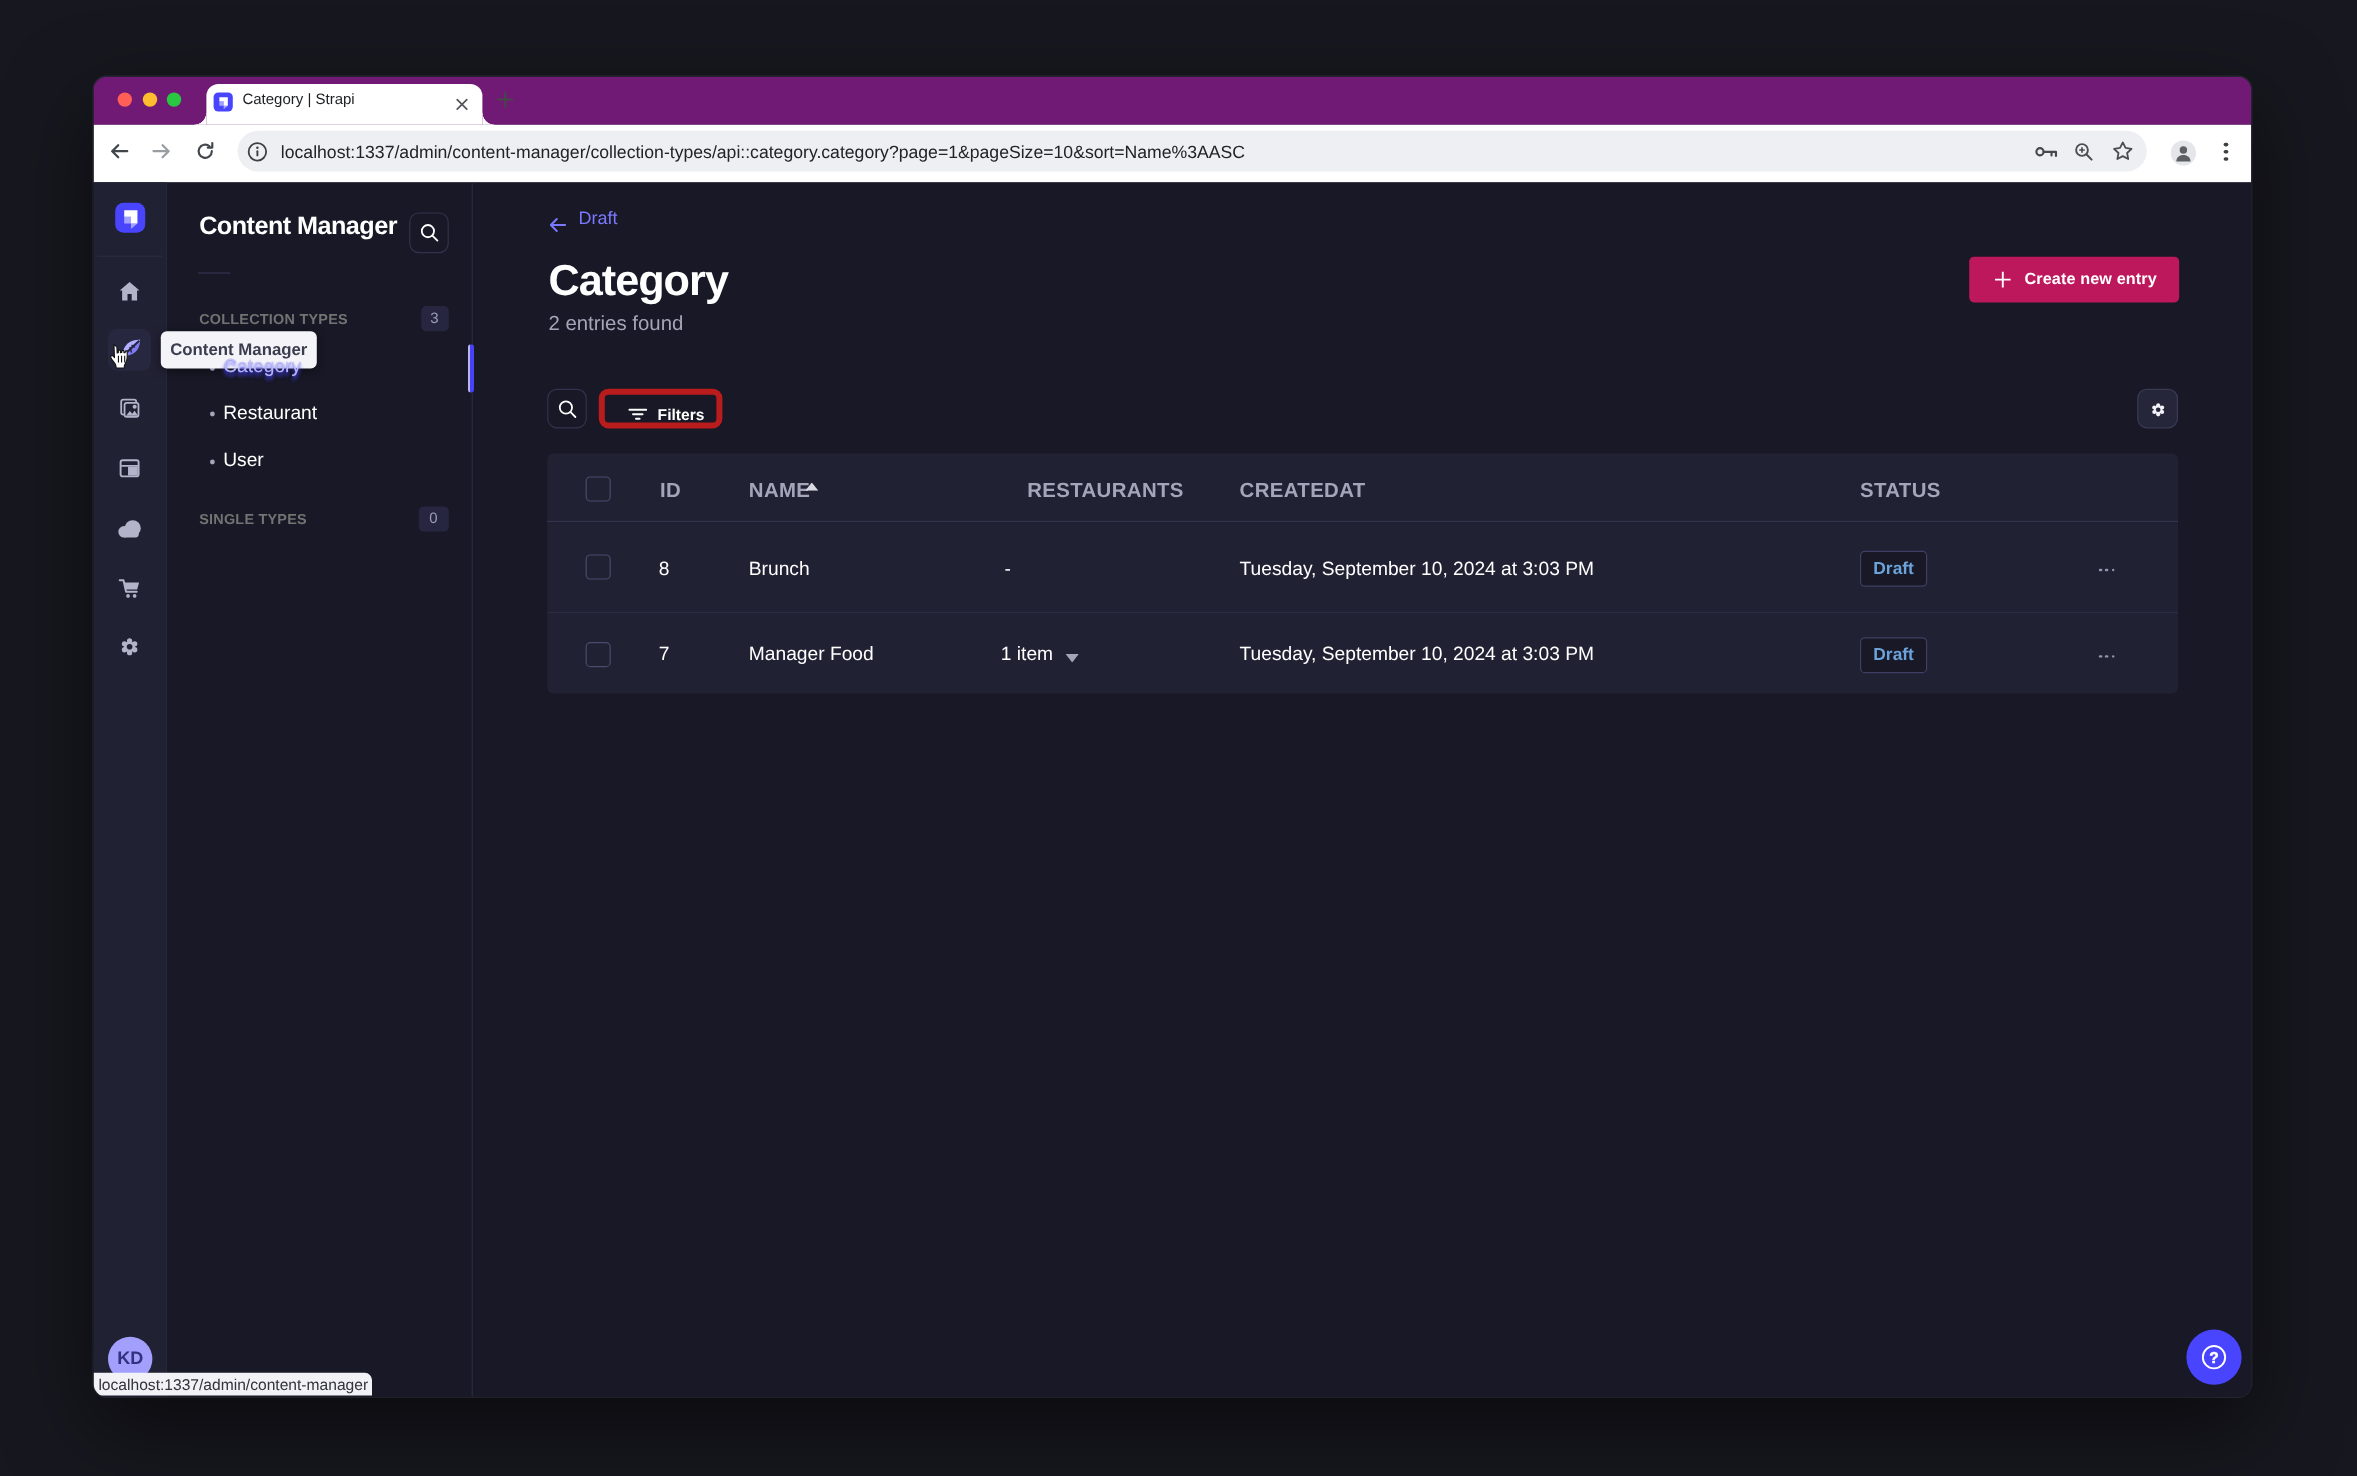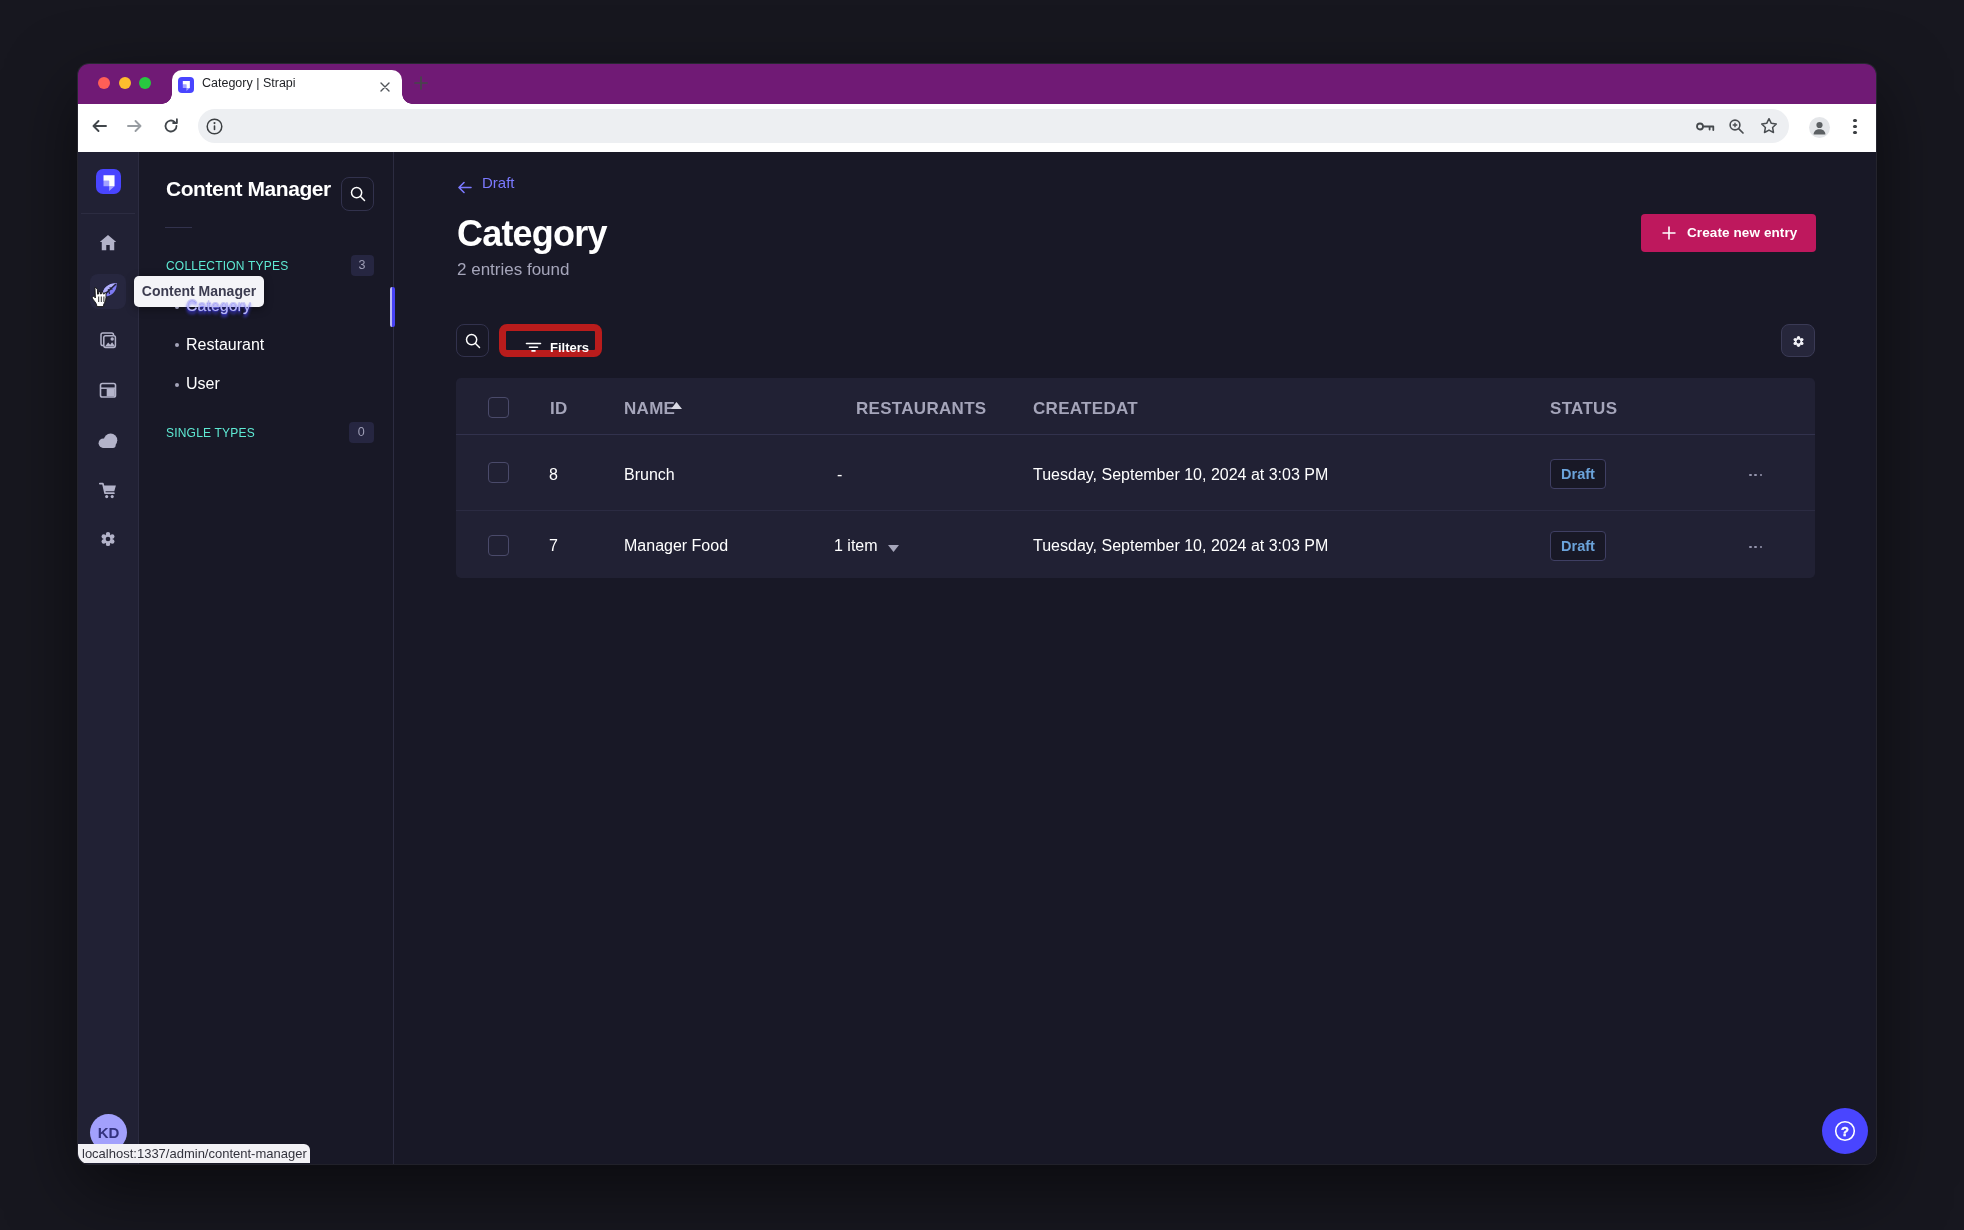--- a/index.html
+++ b/index.html
@@ -17,33 +17,33 @@
 .toolbar{position:absolute;left:0;top:40px;width:1798px;height:48px;background:#fff}
 .pill{position:absolute;left:120px;top:45px;width:1591px;height:34px;border-radius:17px;background:#edeff2}
 .url{position:absolute;left:156px;top:40px;height:48px;line-height:48px;font-size:14.7px;color:#202327}
 .app{position:absolute;left:0;top:88px;width:1798px;height:1012px;background:#181826}
 .rail{position:absolute;left:0;top:88px;width:60px;height:1012px;background:#212134}
 .vline{position:absolute;width:1px;background:#2c2c41}
 .logo{position:absolute;left:18px;top:105px;width:25px;height:25px;border-radius:7px;background:#4945ff}
 .activebox{position:absolute;left:12px;top:210px;width:36px;height:35px;border-radius:8px;background:#27273f}
 .paneltitle{position:absolute;left:88px;top:112px;font-size:21px;line-height:26px;font-weight:bold;color:#fff;letter-spacing:-.45px}
 .searchbtn{position:absolute;left:263px;top:113px;width:33px;height:34px;border:1px solid #32324d;border-radius:8px}
-.sect{position:absolute;left:88px;font-size:12px;font-weight:normal;letter-spacing:.2px;color:#5eead4}
+.sect{position:absolute;left:88px;font-size:12px;font-weight:bold;letter-spacing:.2px;color:#737373}
 .badge{position:absolute;background:#262641;border-radius:4px;font-size:12.5px;color:#9d9db5;text-align:center}
 .item{position:absolute;left:108px;font-size:16px;color:#fff}
 .bullet{position:absolute;left:97px;width:4px;height:4px;border-radius:50%;background:#a5a5ba}
 .bluebar{position:absolute;left:312px;top:223px;width:5px;height:40px;border-radius:2px;background:linear-gradient(90deg,#b9b7f3 0 36%,#4742f5 36%)}
 .tooltip{position:absolute;left:56px;top:212px;width:130px;height:31px;background:#f4f4f8;border-radius:5px;box-shadow:0 2px 8px rgba(0,0,0,.4);line-height:31px;text-align:center;font-size:14px;font-weight:bold;color:#3c3c50}
 .back{position:absolute;left:404px;top:110px;font-size:15px;color:#7b79ff}
 .h1{position:absolute;left:379px;top:149px;font-size:36px;line-height:42px;font-weight:bold;color:#fff;letter-spacing:-.8px}
 .sub{position:absolute;left:379px;top:196px;font-size:17px;color:#a5a5ba}
 .createbtn{position:absolute;left:1563px;top:150px;width:175px;height:38px;border-radius:4px;background:#be185d}
 .createtxt{position:absolute;left:46px;top:0;height:38px;line-height:38px;font-size:13.5px;font-weight:bold;color:#fff;letter-spacing:.1px}
 .iconbtn{position:absolute;width:33px;height:33px;border-radius:8px;border:1px solid #32324d}
-.filtersbtn{position:absolute;left:421px;top:260px;width:103px;height:33px;border-radius:8px;border:7px solid #b91c1c}
+.filtersbtn{position:absolute;left:421px;top:260px;width:103px;height:33px;border-radius:8px;border:5px solid #b91c1c}
 .filterstxt{position:absolute;left:44px;top:0;height:33px;line-height:33px;font-size:13px;font-weight:bold;color:#fff}
 .gearbtn{position:absolute;left:1703px;top:260px;width:34px;height:33px;border-radius:8px;background:#26263b;border:1px solid #3a3a55}
 .table{position:absolute;left:378px;top:314px;width:1359px;height:200px;border-radius:5px;background:#212134}
 .hline{position:absolute;height:1px;background:#32324d}
 .cb{position:absolute;left:410px;width:21px;height:21px;border:1px solid #4a4a6a;border-radius:4px}
 .th{position:absolute;font-size:17px;font-weight:bold;letter-spacing:.3px;color:#a5a5ba}
 .td{position:absolute;font-size:16px;color:#fff}
 .draft{position:absolute;left:1472px;width:56px;height:30px;border:1px solid #3f3f63;border-radius:4px;background:#181826;text-align:center;line-height:28px;font-size:14.5px;font-weight:bold;color:#6ba3da}
 .dots{position:absolute;left:1671px;width:14px;height:3px;color:#9494ac}
 .dots i{position:absolute;top:0;width:2.7px;height:2.7px;border-radius:50%;background:#9494ac}
@@ -83,20 +83,21 @@
     <svg class="a" style="left:84px;top:53px" width="18" height="18" viewBox="0 0 18 18">
       <path d="M14.5 9 A5.5 5.5 0 1 1 12.6 4.85" stroke="#41464b" stroke-width="1.8" fill="none" stroke-linecap="round"></path>
       <path d="M14.9 2.2 V6 H11.1" fill="none" stroke="#41464b" stroke-width="1.8" stroke-linecap="round" stroke-linejoin="round"></path>
     </svg>
     <div class="pill"></div>
     <svg class="a" style="left:128px;top:54px" width="17" height="17" viewBox="0 0 17 17">
       <circle cx="8.5" cy="8.5" r="7.3" stroke="#3d4043" stroke-width="1.5" fill="none"></circle>
       <circle cx="8.5" cy="5.1" r="1.05" fill="#3d4043"></circle>
       <rect x="7.7" y="7.3" width="1.6" height="5" rx="0.8" fill="#3d4043"></rect>
     </svg>
+    <div class="url">localhost:1337/admin/content-manager/collection-types/api::category.category?page=1&amp;pageSize=10&amp;sort=Name%3AASC</div>
     <svg class="a" style="left:1617px;top:53px" width="21" height="19" viewBox="0 0 21 19">
       <circle cx="5" cy="9.5" r="3" stroke="#45494d" stroke-width="1.8" fill="none"></circle>
       <path d="M8 9.5 H18.3 V13 M14.6 9.5 V12.6" stroke="#45494d" stroke-width="1.8" fill="none" stroke-linecap="round" stroke-linejoin="round"></path>
     </svg>
     <svg class="a" style="left:1650px;top:54px" width="17" height="17" viewBox="0 0 17 17">
       <circle cx="7" cy="7" r="4.9" stroke="#4a4e52" stroke-width="1.6" fill="none"></circle>
       <path d="M10.6 10.6 L15 15" stroke="#4a4e52" stroke-width="1.7" stroke-linecap="round"></path>
       <path d="M4.7 7 H9.3 M7 4.7 V9.3" stroke="#4a4e52" stroke-width="1.4"></path>
     </svg>
     <svg class="a" style="left:1682px;top:53px" width="18" height="18" viewBox="0 0 18 18">

